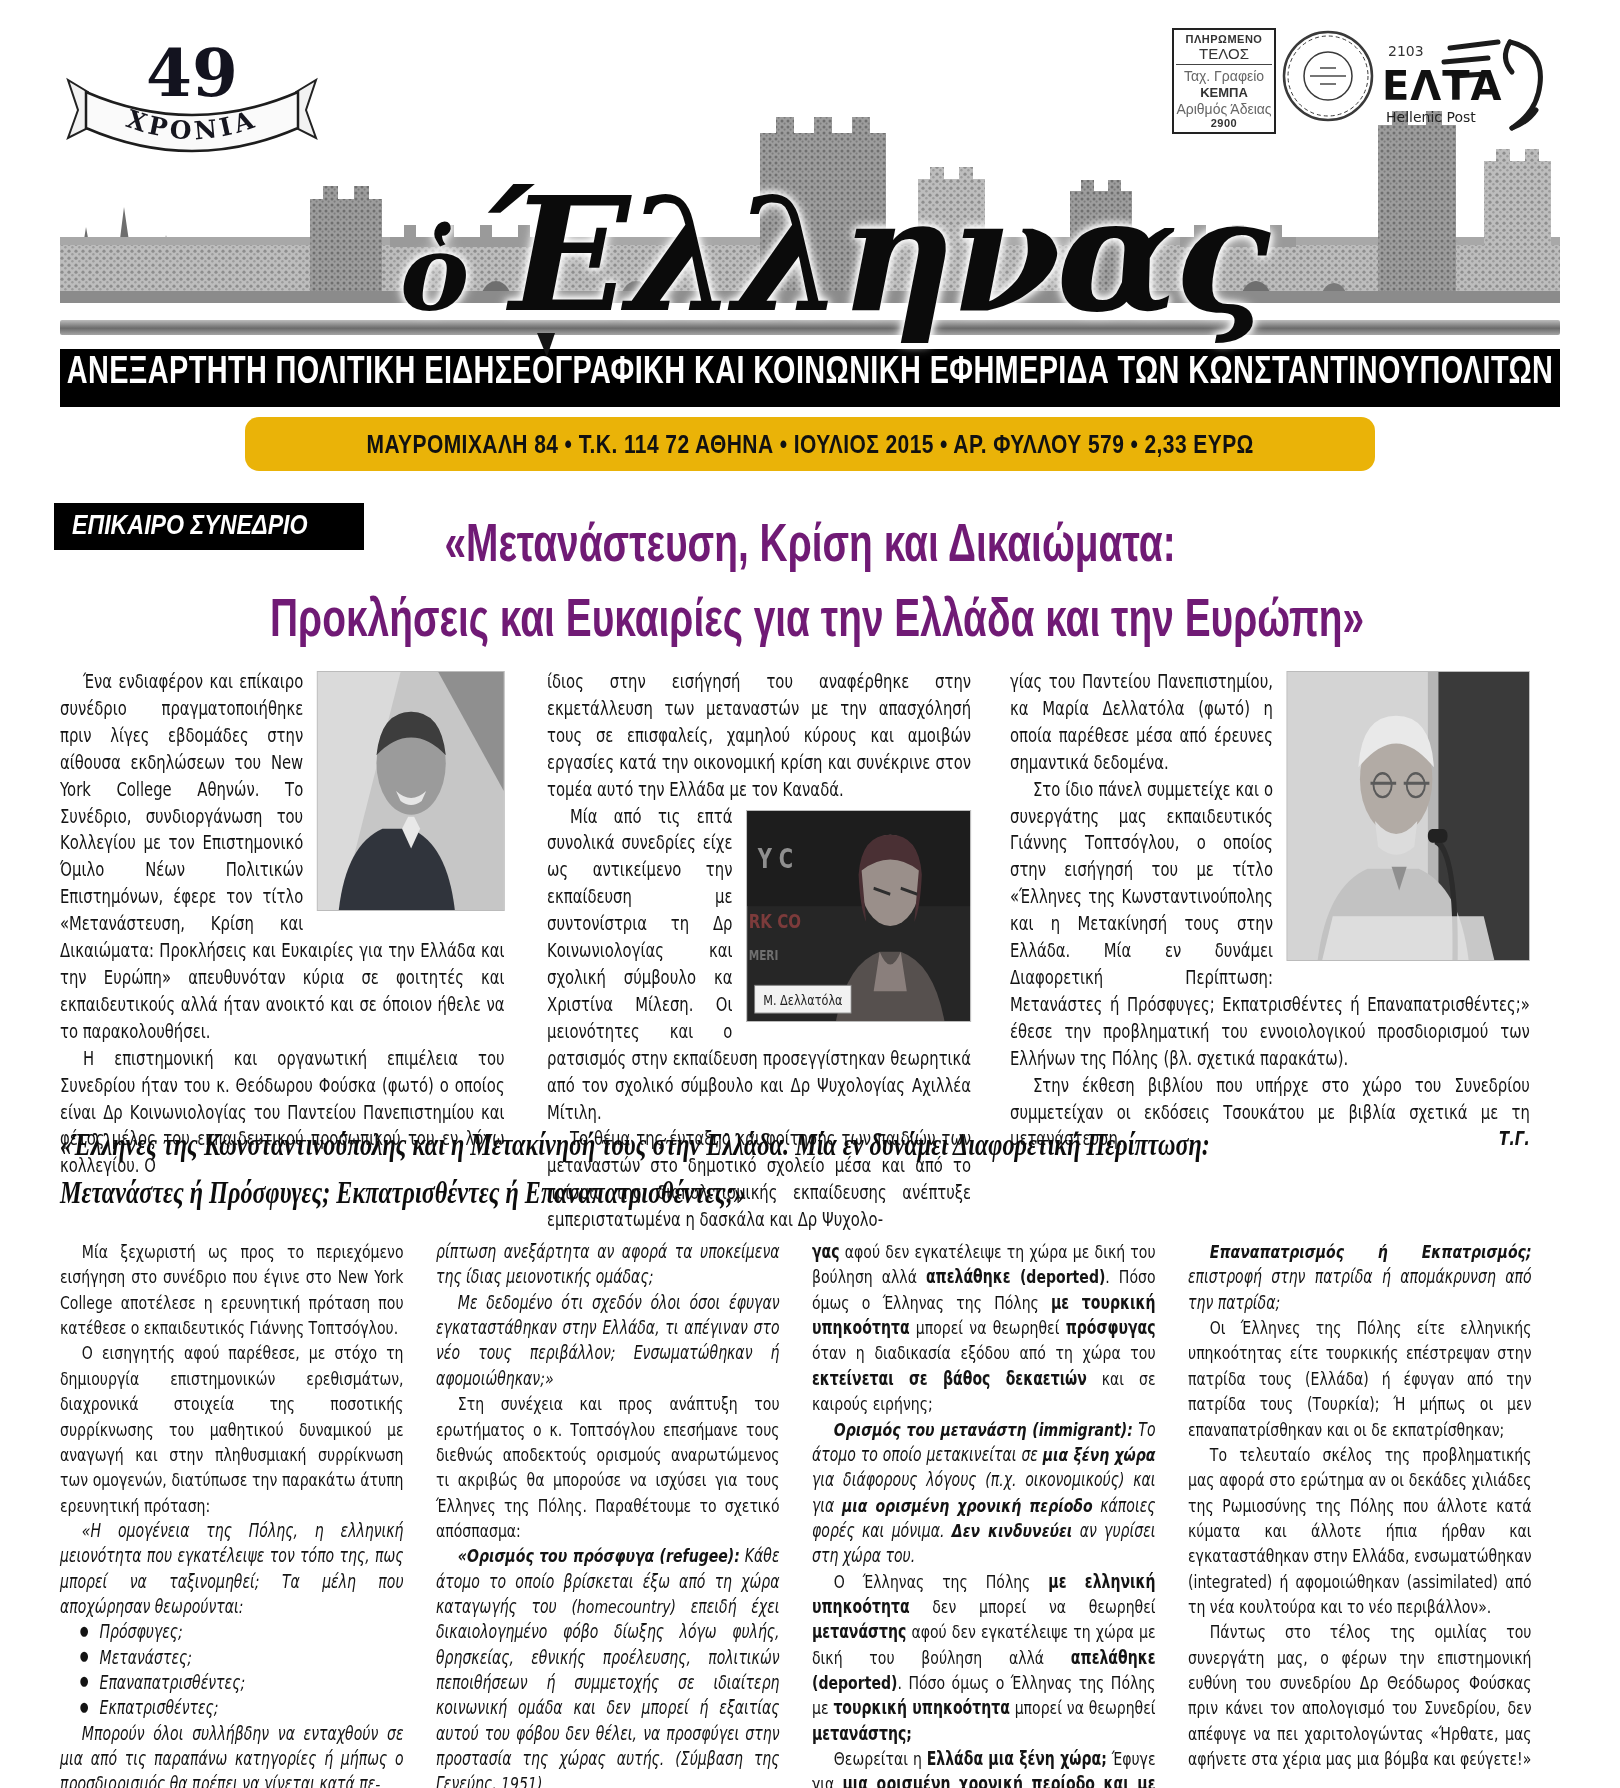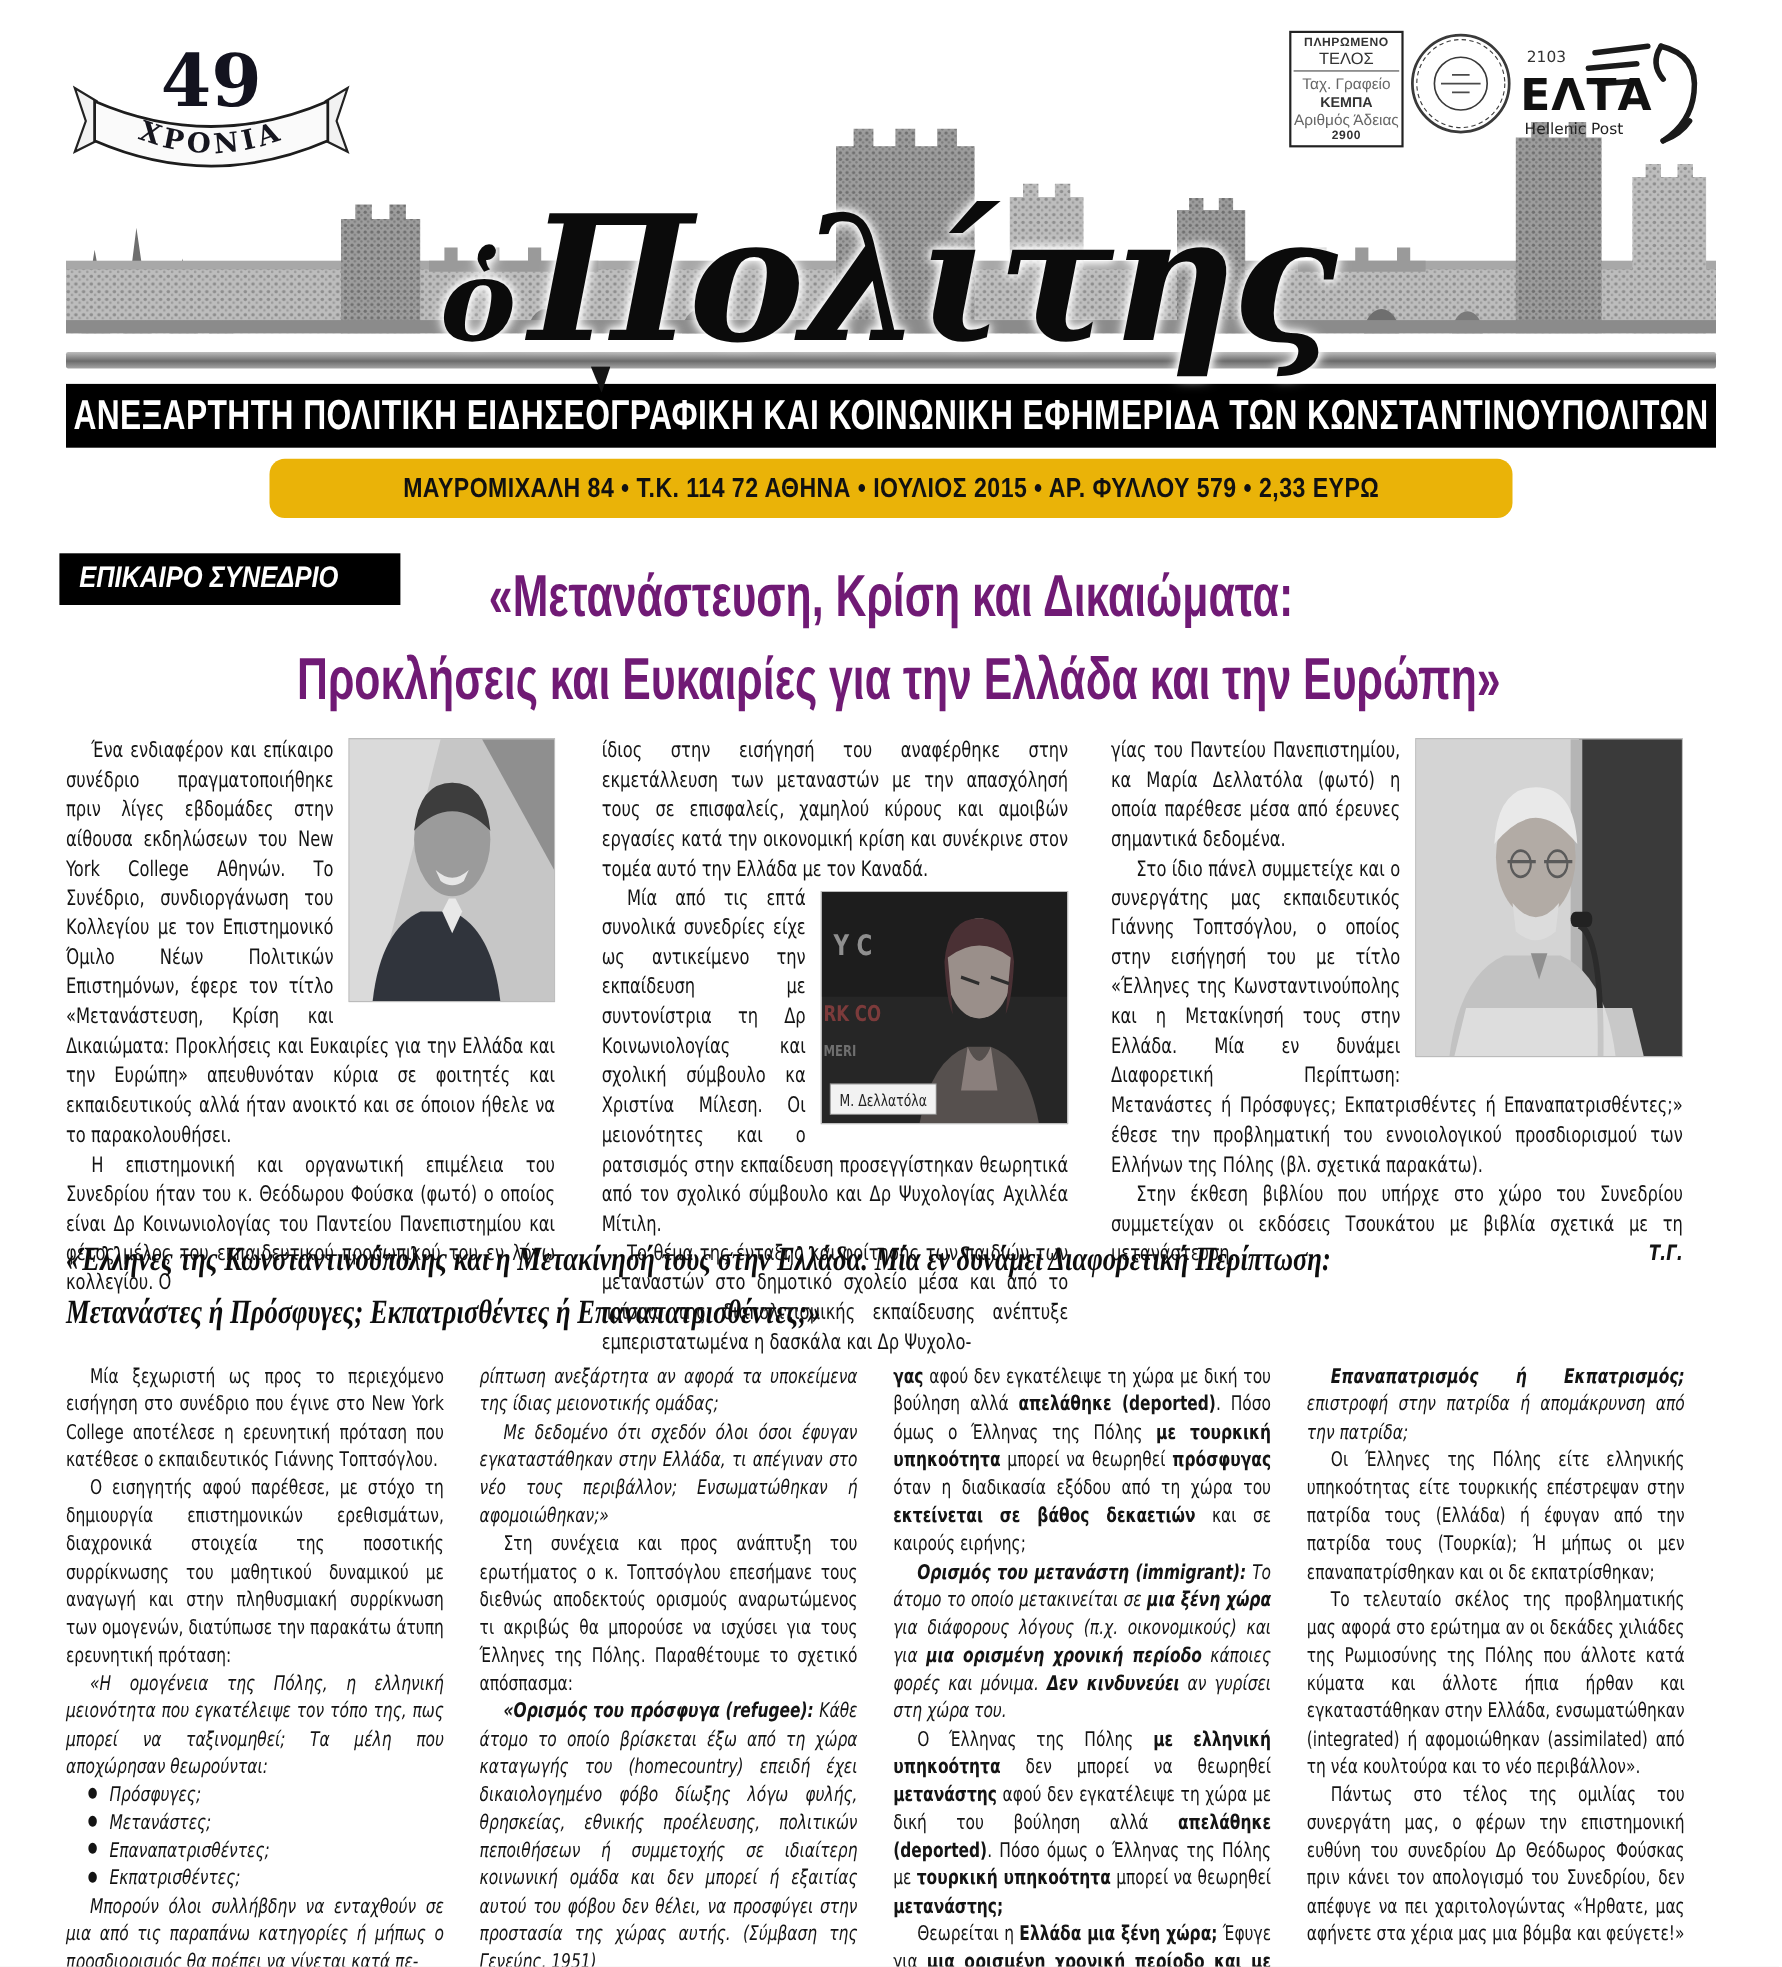--- a/index.html
+++ b/index.html
@@ -28,21 +28,21 @@
   }
   .permit .b1{font-size:11px;font-weight:bold;letter-spacing:.5px;}
   .permit .b2{font-size:15px;font-weight:normal;border-bottom:1.5px solid #444;padding-bottom:2px;margin-bottom:3px;}
   .permit .s{font-size:14px;color:#666;}
   .permit .m{font-size:13px;font-weight:bold;margin:1px 0;}
   .stamp{width:96px;height:96px;}
   .elta{width:180px;height:108px;}
   .mast-rule{position:relative;height:15px;background:linear-gradient(180deg,#bdbdbd,#6b6b6b 55%,#a5a5a5);border-radius:2px;}
   .nib{position:absolute;left:477px;top:13px;width:18px;height:24px;background:#151515;clip-path:polygon(0 0,100% 0,55% 100%);}
   
-  .tagline-band{margin-top:14px;height:58px;background:#000;display:flex;align-items:center;justify-content:center;}
+  .tagline-band{margin-top:14px;height:58px;background:#000;display:flex;align-items:flex-start;justify-content:center;}
   .tagline-band .cond{
     display:block;color:#fff;font-family:"Liberation Sans",sans-serif;font-weight:bold;
     font-size:38px;white-space:nowrap;transform:scaleX(.76);transform-origin:50% 50%;letter-spacing:.5px;
   }
   .issue-band{margin:10px auto 0;width:1130px;height:54px;background:#eab308;border-radius:14px;display:flex;align-items:center;justify-content:center;}
   .issue-band .cond{
     display:block;font-family:"Liberation Sans",sans-serif;font-weight:bold;color:#111;
     font-size:25px;white-space:nowrap;transform:scaleX(.84);letter-spacing:.5px;
   }
   
@@ -129,21 +129,21 @@
 
       <path d="M420,208 a16,22 0 0 1 32,0 Z" fill="#6f6f6f"></path>
       <path d="M560,208 a16,22 0 0 1 32,0 Z" fill="#777777"></path>
       <path d="M1180,208 a16,22 0 0 1 32,0 Z" fill="#6f6f6f"></path>
       <path d="M1260,208 a14,20 0 0 1 28,0 Z" fill="#7a7a7a"></path>
       <rect x="0" y="196" width="1500" height="12" fill="#8b8b8b"></rect>
     </svg>
 
     <div class="logo">
       <span class="art">ὁ</span>
-      <span class="nm">Πολίτης</span>
+      <span class="nm">Έλληνας</span>
     </div>
 
     <div class="postal">
       <div class="permit">
         <div class="b1">ΠΛΗΡΩΜΕΝΟ</div>
         <div class="b2">ΤΕΛΟΣ</div>
         <div class="s">Ταχ. Γραφείο</div>
         <div class="m">ΚΕΜΠΑ</div>
         <div class="s">Αριθμός Άδειας</div>
         <div class="b1">2900</div>

